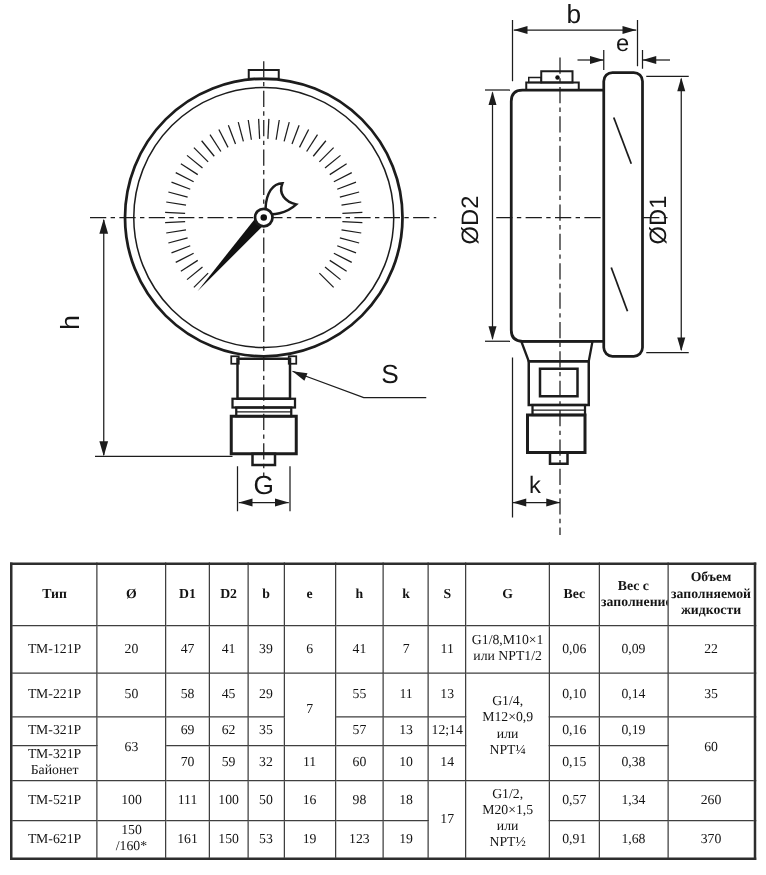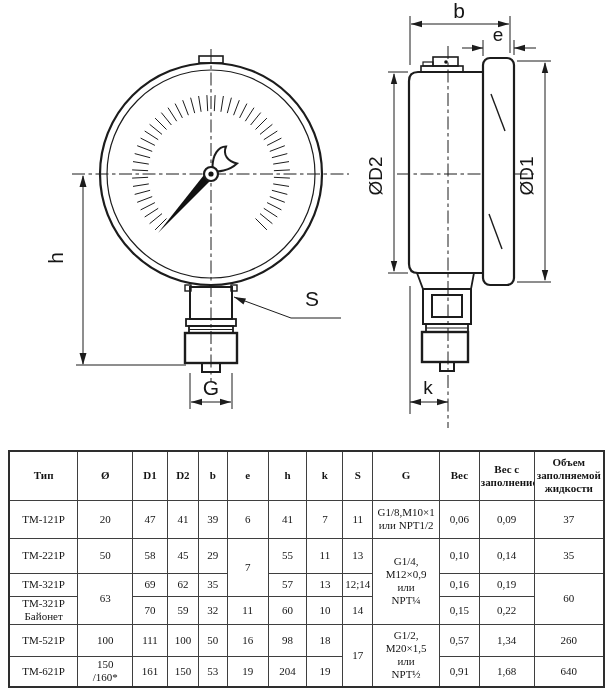--- a/index.html
+++ b/index.html
@@ -280,21 +280,21 @@
           <td>41</td>
           <td>39</td>
           <td>6</td>
           <td>41</td>
           <td>7</td>
           <td>11</td>
           <td>G1/8,M10×1
 или NPT1/2</td>
           <td>0,06</td>
           <td>0,09</td>
-          <td>37</td>
+          <td>22</td>
         </tr>
         <tr>
           <td>ТМ-221Р</td>
           <td>50</td>
           <td>58</td>
           <td>45</td>
           <td>29</td>
           <td rowspan="2">7</td>
           <td>55</td>
           <td>11</td>
@@ -324,21 +324,21 @@
           <td>ТМ-321Р
 Байонет</td>
           <td>70</td>
           <td>59</td>
           <td>32</td>
           <td>11</td>
           <td>60</td>
           <td>10</td>
           <td>14</td>
           <td>0,15</td>
-          <td>0,22</td>
+          <td>0,38</td>
         </tr>
         <tr>
           <td>ТМ-521Р</td>
           <td>100</td>
           <td>111</td>
           <td>100</td>
           <td>50</td>
           <td>16</td>
           <td>98</td>
           <td>18</td>
@@ -352,22 +352,22 @@
           <td>260</td>
         </tr>
         <tr>
           <td>ТМ-621Р</td>
           <td>150
 /160*</td>
           <td>161</td>
           <td>150</td>
           <td>53</td>
           <td>19</td>
-          <td>204</td>
+          <td>123</td>
           <td>19</td>
           <td>0,91</td>
           <td>1,68</td>
-          <td>640</td>
+          <td>370</td>
         </tr>
       </tbody>
   </table>
 
 </div>
 
 </body></html>

